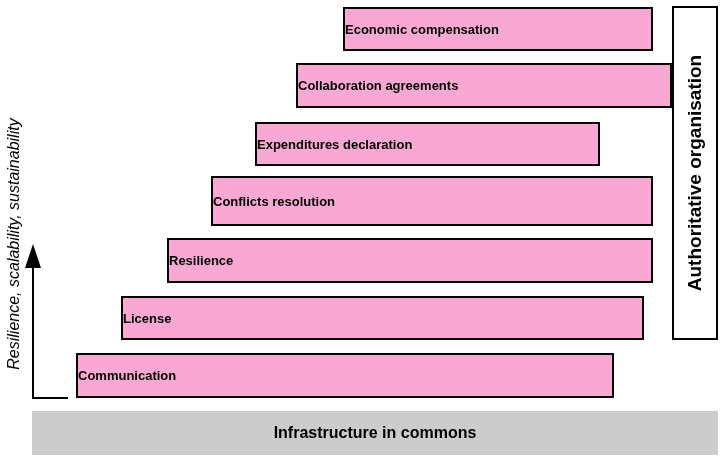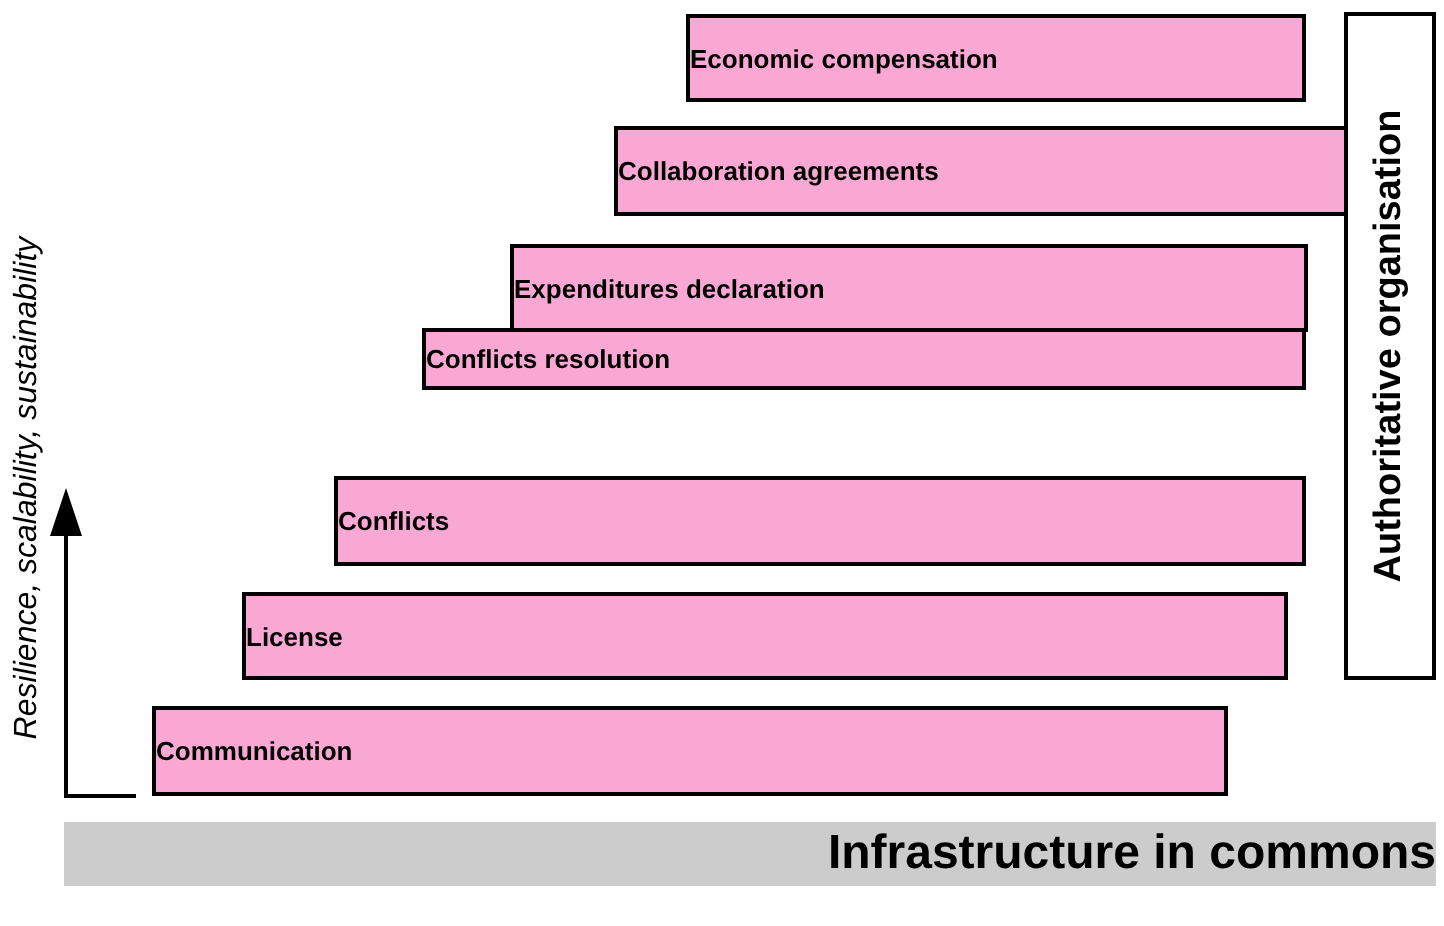--- a/index.html
+++ b/index.html
@@ -22,37 +22,37 @@
     border: 2px solid #000000;
     display: flex;
     align-items: center;
     justify-content: flex-start;
     font-weight: bold;
     font-size: 13px;
     color: #000000;
     white-space: nowrap;
   }
   .layer-0 { left: 343px; top: 7px;   width: 310px; height: 44px; }
-  .layer-1 { left: 307px; top: 63px;  width: 376px; height: 45px; }
-  .layer-2 { left: 255px; top: 122px; width: 399px; height: 44px; }
-  .layer-3 { left: 211px; top: 164px; width: 442px; height: 31px; }
+  .layer-1 { left: 296px; top: 63px;  width: 376px; height: 45px; }
+  .layer-2 { left: 255px; top: 122px; width: 345px; height: 44px; }
+  .layer-3 { left: 211px; top: 176px; width: 442px; height: 50px; }
   .layer-4 { left: 167px; top: 238px; width: 486px; height: 45px; }
   .layer-5 { left: 121px; top: 296px; width: 523px; height: 44px; }
   .layer-6 { left: 76px;  top: 353px; width: 538px; height: 45px; }
   .base-box {
     position: absolute;
     left: 32px; top: 411px;
-    width: 686px; height: 32px;
+    width: 686px; height: 44px;
     box-sizing: border-box;
     background: #cccccc;
     display: flex;
     align-items: center;
-    justify-content: flex-end;
+    justify-content: center;
     font-weight: bold;
-    font-size: 24px;
+    font-size: 16px;
     color: #000000;
     white-space: nowrap;
   }
   .right-panel {
     position: absolute;
     left: 672px; top: 6px;
     width: 46px; height: 334px;
     box-sizing: border-box;
     background: #ffffff;
     border: 2px solid #000000;
@@ -105,21 +105,21 @@
   <div class="layer layer-1">
     <span>Collaboration agreements</span>
   </div>
   <div class="layer layer-2">
     <span>Expenditures declaration</span>
   </div>
   <div class="layer layer-3">
     <span>Conflicts resolution</span>
   </div>
   <div class="layer layer-4">
-    <span>Conflicts</span>
+    <span>Resilience</span>
   </div>
   <div class="layer layer-5">
     <span>License</span>
   </div>
   <div class="layer layer-6">
     <span>Communication</span>
   </div>
 
   <div class="base-box">
     <span>Infrastructure in commons</span>

